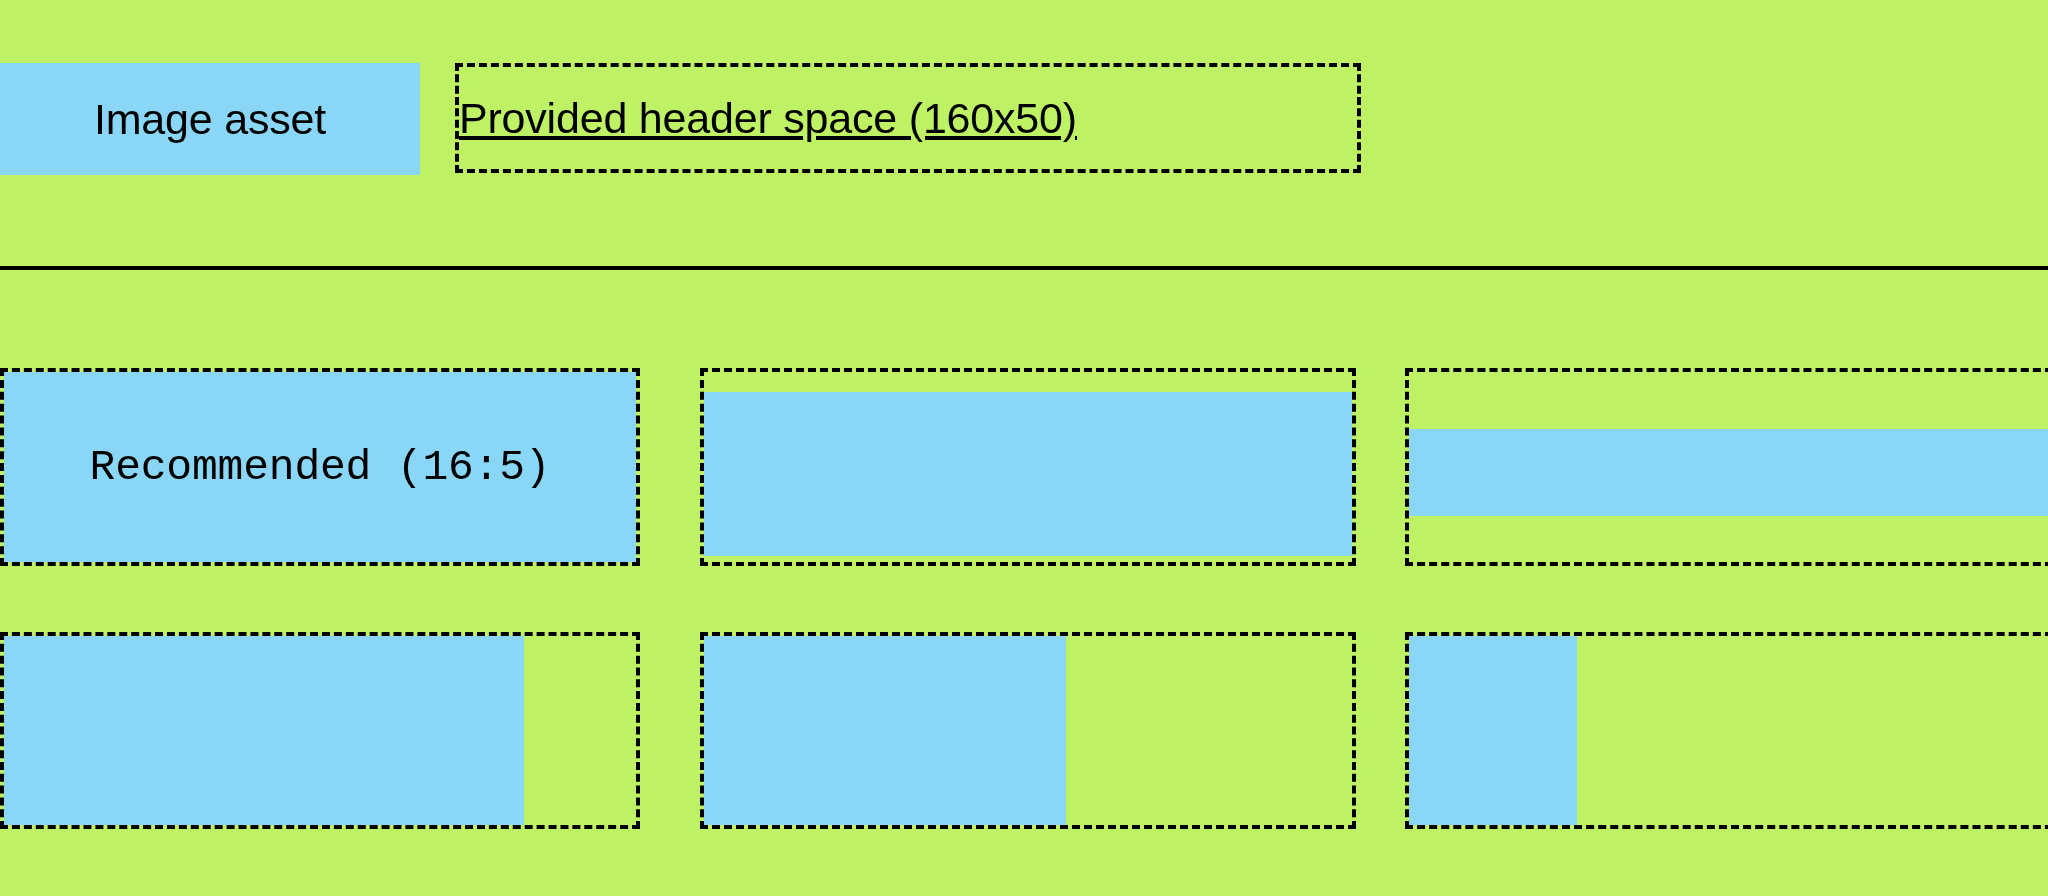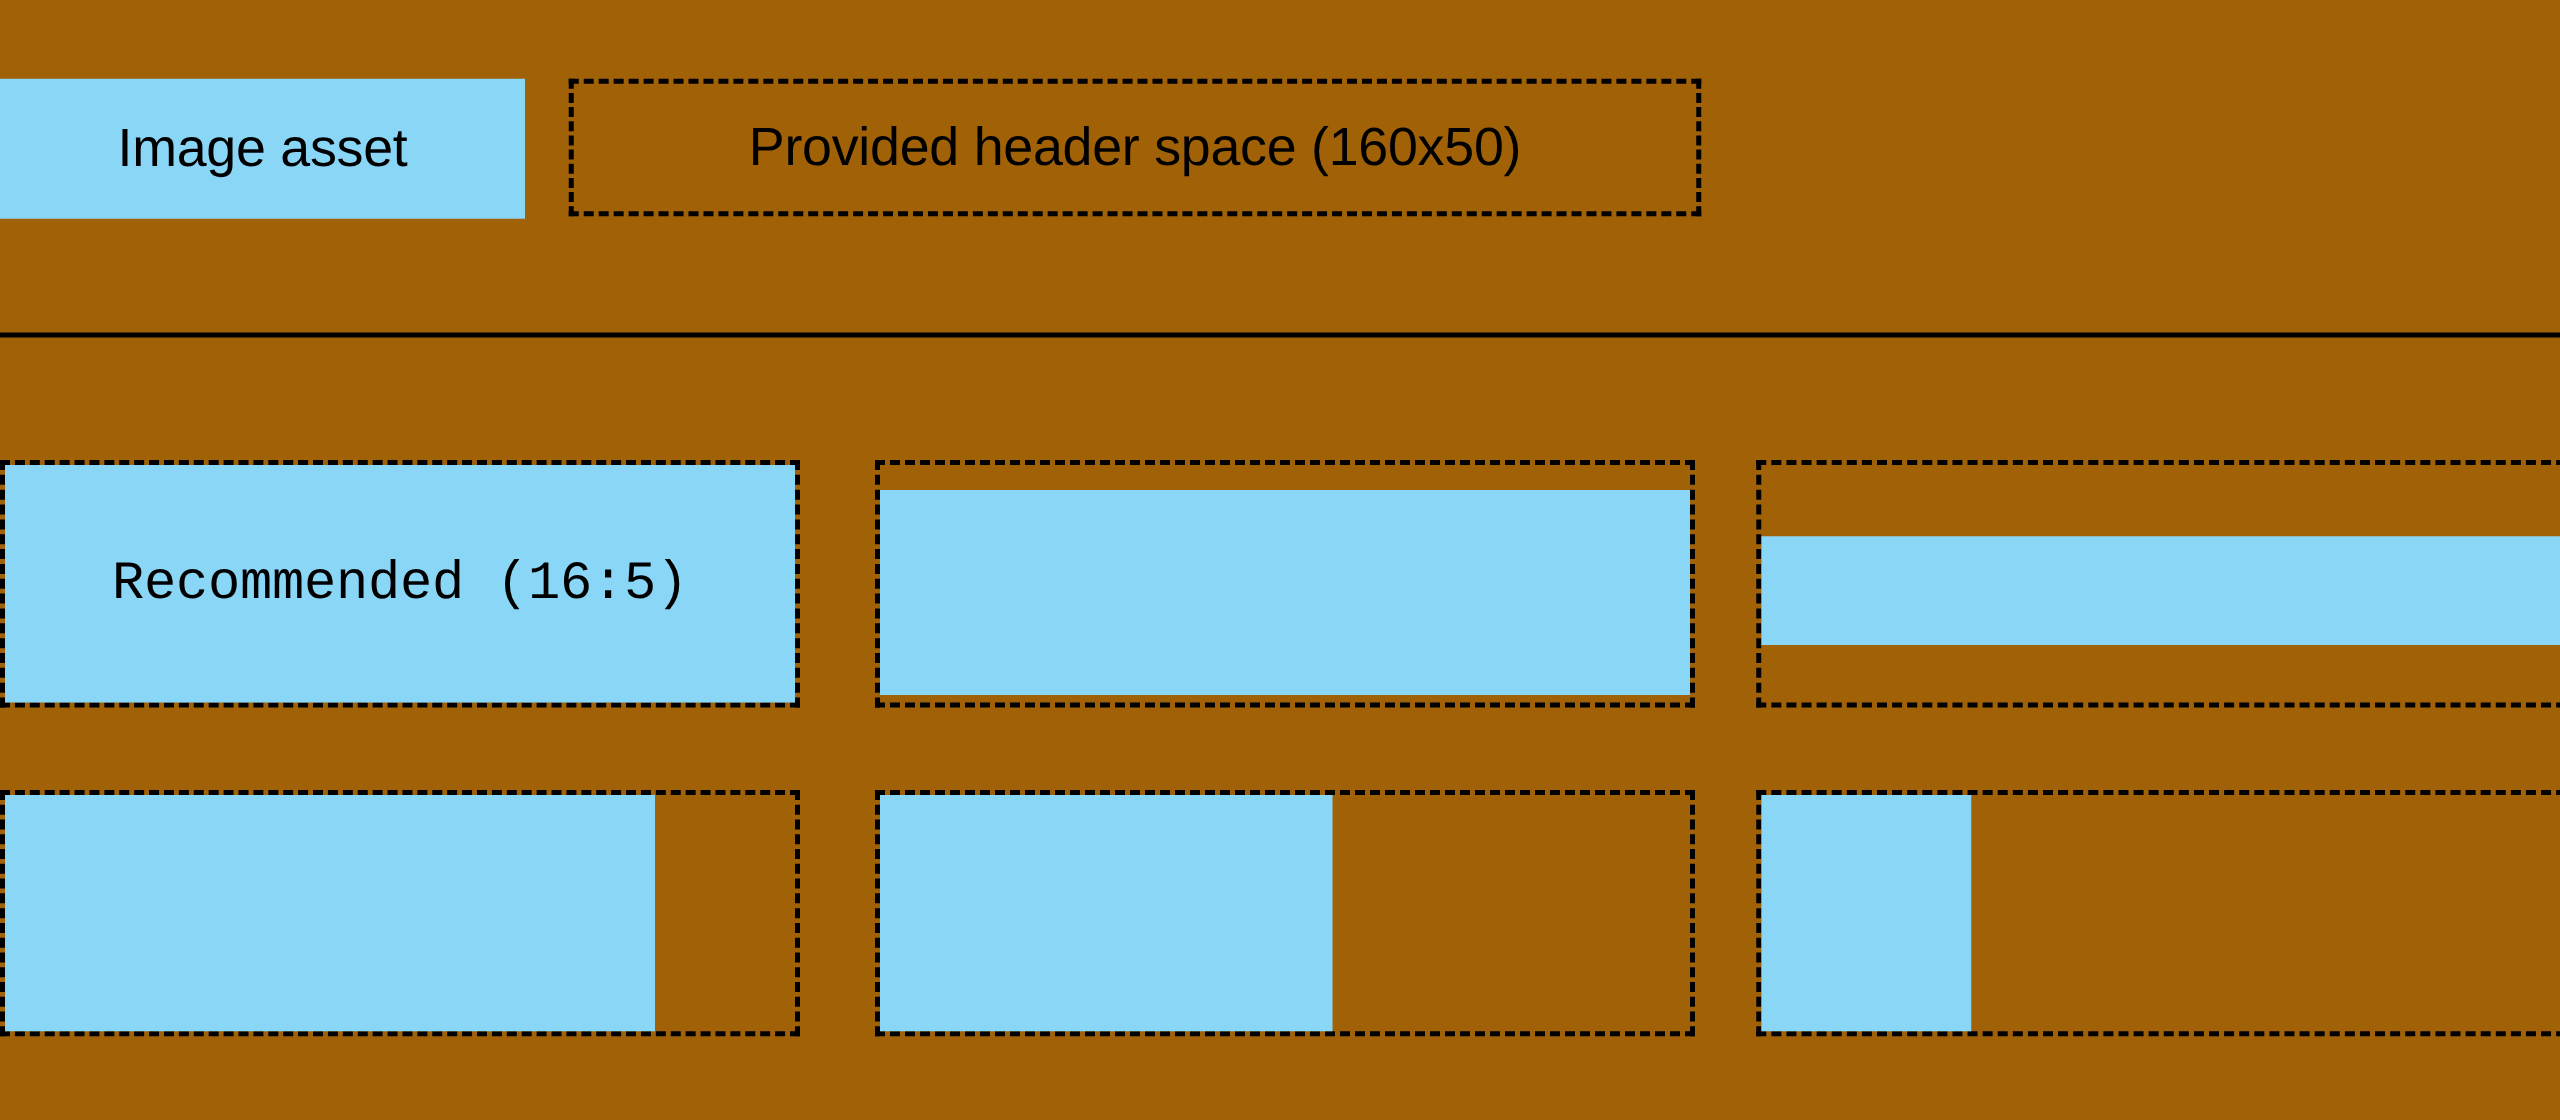--- a/index.html
+++ b/index.html
@@ -14,21 +14,21 @@
     overflow: hidden;
     font-family: "Liberation Sans", sans-serif;
     color: #000000;
     -webkit-font-smoothing: antialiased;
   }
 
   #stage {
     position: relative;
     width: 2048px;
     height: 896px;
-    background: #a16207;
+    background: #bef264;
   }
 
   
   .header-swatch {
     position: absolute;
     left: 0px;
     top: 63px;
     width: 420px;
     height: 112px;
     background: #89D6F7;
@@ -48,21 +48,21 @@
     position: absolute;
     left: 455px;
     top: 63px;
     width: 906px;
     height: 110px;
     box-sizing: border-box;
     border: 4px dashed #000000;
     background: transparent;
     display: flex;
     align-items: center;
-    justify-content: center;
+    text-decoration: underline;
   }
   .header-space-box .label {
     font-size: 43px;
     line-height: 1;
     letter-spacing: -0.2px;
     color: #000000;
     white-space: nowrap;
   }
 
   

